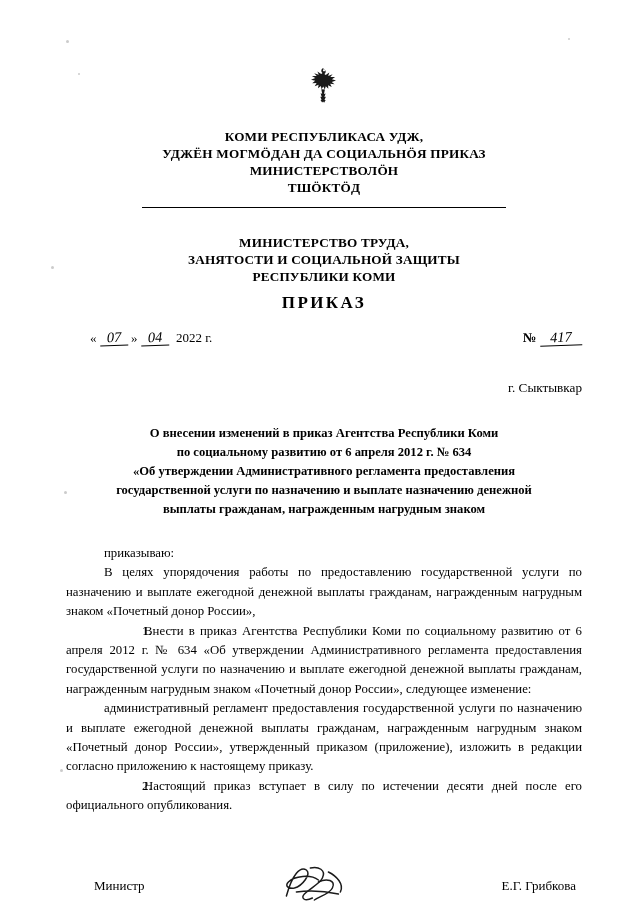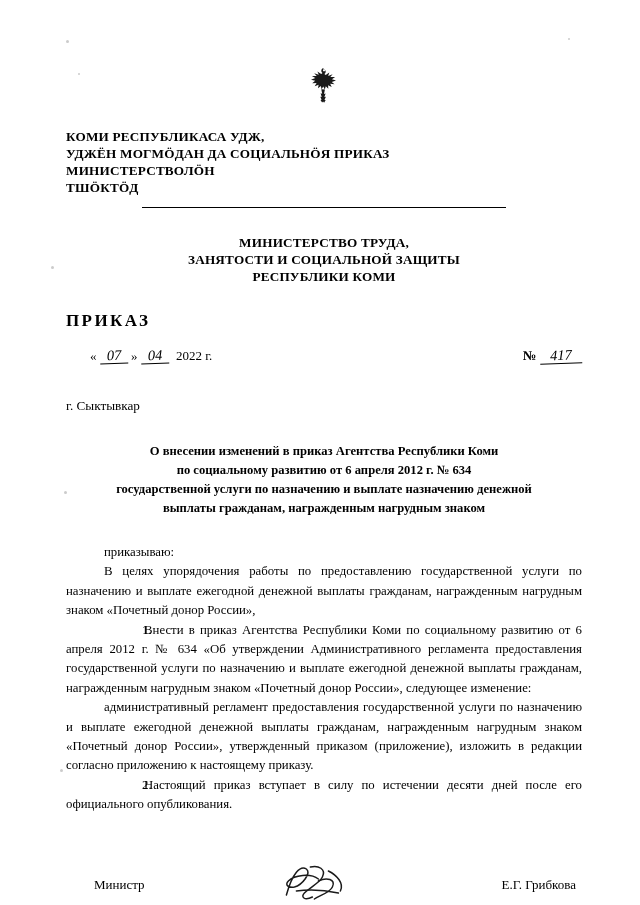--- a/index.html
+++ b/index.html
@@ -33,45 +33,46 @@
     text-align: center;
     padding-top: 66px;
     height: 46px;
   }
   .emblem {
     display: inline-block;
     width: 34px;
     height: 40px;
   }
   .head-komi {
-    text-align: left;
+    text-align: center;
     font-weight: bold;
     font-size: 13.2px;
     line-height: 17px;
     letter-spacing: .2px;
     margin-top: 16px;
   }
   .rule {
     border: none;
     border-top: 1.6px solid #000;
     margin: 11px 76px 0 76px;
   }
   .head-rus {
     text-align: center;
     font-weight: bold;
     font-size: 13.2px;
     line-height: 17px;
     letter-spacing: .2px;
     margin-top: 26px;
   }
   .order-title {
+    text-align: center;
     font-weight: bold;
     font-size: 17px;
     letter-spacing: 2.4px;
-    margin-top: 26px;
+    margin-top: 8px;
   }
   .date-row {
     position: relative;
     margin-top: 17px;
     height: 24px;
     font-size: 13px;
   }
   .date-left {
     position: absolute;
     left: 24px;
@@ -100,21 +101,21 @@
     top: 0;
     white-space: nowrap;
     font-weight: bold;
     font-size: 13.5px;
   }
   .date-right .hw {
     font-weight: normal;
     min-width: 36px;
   }
   .city {
-    text-align: left;
+    text-align: right;
     font-size: 13.2px;
     margin-top: 26px;
   }
   .subject {
     text-align: center;
     font-weight: bold;
     font-size: 12.6px;
     line-height: 19px;
     margin-top: 28px;
     padding: 0 14px;
@@ -213,20 +214,21 @@
       <span>№</span>
       <span class="hw">417</span>
     </span>
   </div>
 
   <div class="city">г. Сыктывкар</div>
 
   <div class="subject">
     <div>О внесении изменений в приказ Агентства Республики Коми</div>
     <div>по социальному развитию от 6 апреля 2012 г. № 634</div>
+    <div>«Об утверждении Административного регламента предоставления</div>
     <div>государственной услуги по назначению и выплате назначению денежной</div>
     <div>выплаты гражданам, награжденным нагрудным знаком</div>
   </div>
 
   <div class="body-text">
     <p>приказываю:</p>
     <p>В целях упорядочения работы по предоставлению государственной услуги по назначению и выплате ежегодной денежной выплаты гражданам, награжденным нагрудным знаком «Почетный донор России»,</p>
     <p>
       <span class="num-indent">1.</span><span>Внести в приказ Агентства Республики Коми по социальному развитию от 6 апреля 2012 г. № 634 «Об утверждении Административного регламента предоставления государственной услуги по назначению и выплате ежегодной денежной выплаты гражданам, награжденным нагрудным знаком «Почетный донор России», следующее изменение:</span>
     </p>

